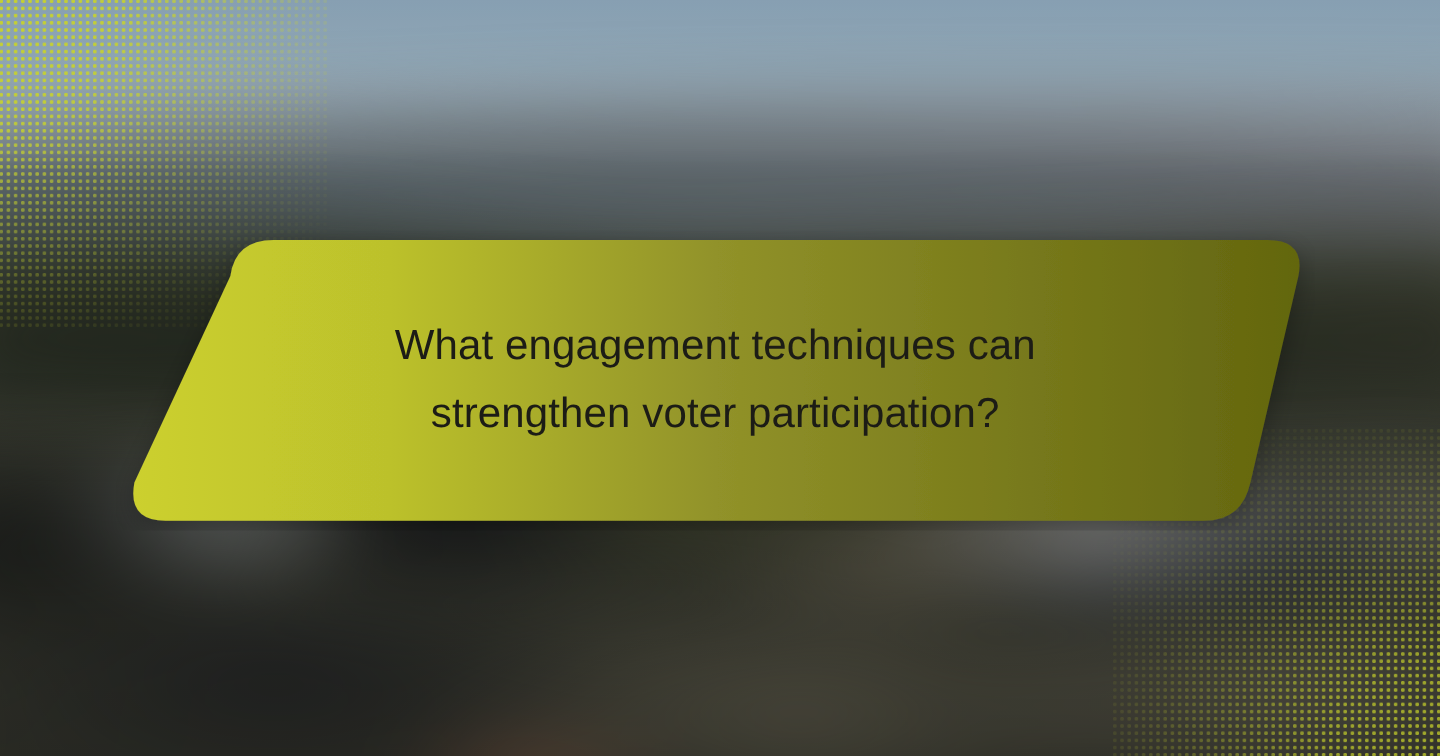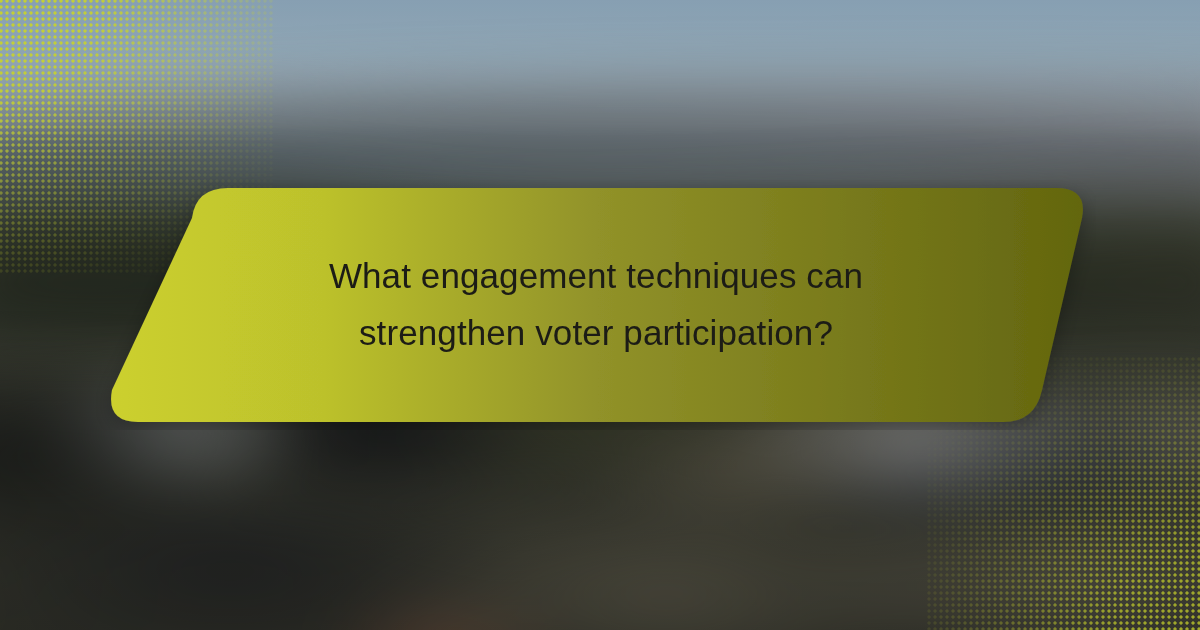--- a/index.html
+++ b/index.html
@@ -99,21 +99,21 @@
   .dots-br {
     right:-26px; bottom:-26px;
     -webkit-mask-image:radial-gradient(circle at 92% 94%, rgba(0,0,0,1) 0%, rgba(0,0,0,.9) 24%, rgba(0,0,0,.42) 50%, rgba(0,0,0,.10) 72%, rgba(0,0,0,0) 88%);
             mask-image:radial-gradient(circle at 92% 94%, rgba(0,0,0,1) 0%, rgba(0,0,0,.9) 24%, rgba(0,0,0,.42) 50%, rgba(0,0,0,.10) 72%, rgba(0,0,0,0) 88%);
     opacity:.75;
   }
 
   
   .card-wrap {
     position:absolute;
-    left:96px; top:180px;
+    left:96px; top:192px;
     width:1000px; height:250px;
   }
   .card-svg { position:absolute; inset:0; width:100%; height:100%; display:block; }
 
   .card-text {
     position:absolute;
     left:0; right:0; top:0; bottom:0;
     display:flex; align-items:center; justify-content:center;
     padding:0 150px;
   }

